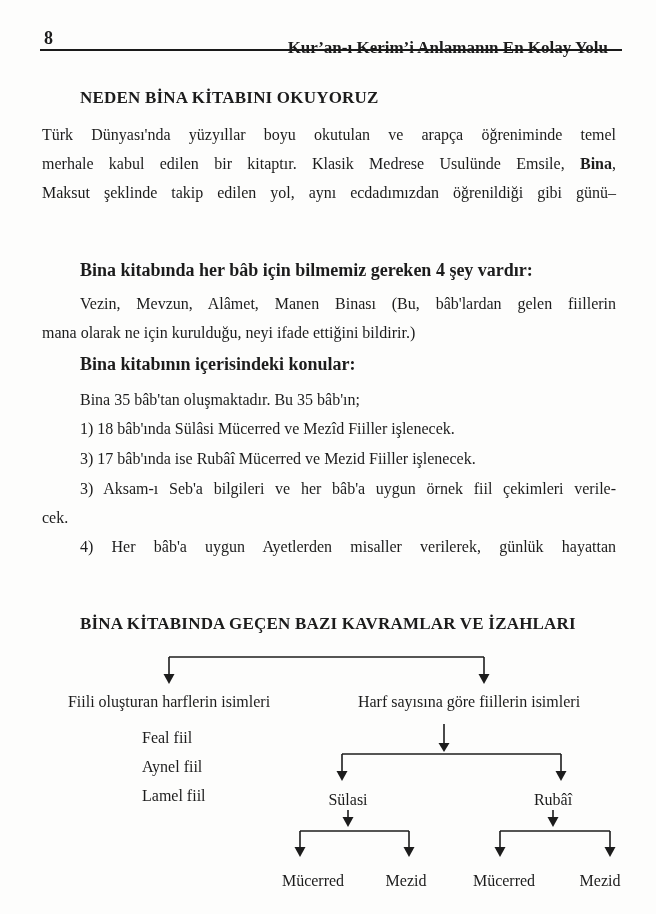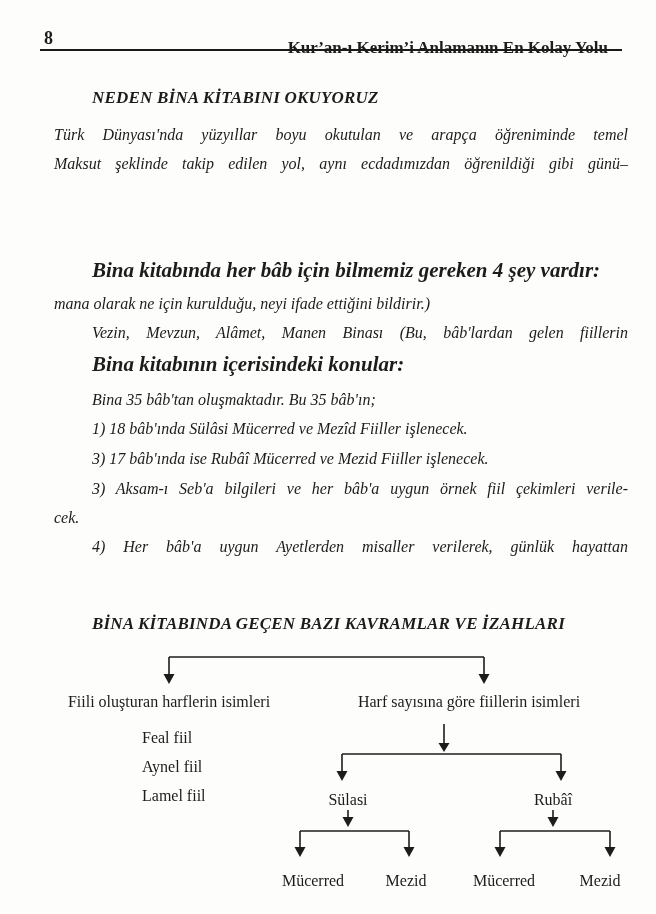--- a/index.html
+++ b/index.html
@@ -8,25 +8,25 @@
   .page { position:relative; width:656px; height:914px; background:#fdfdfc; overflow:hidden; }
 
   
   .page-header { position:absolute; top:26px; left:40px; width:582px; height:25px;
                  border-bottom:2px solid #1a1a1a; font-weight:bold; }
   .page-num { position:absolute; left:4px; top:1px; font-size:18px; line-height:22px; }
   .running-title { position:absolute; left:0; right:0; top:11px; text-align:right;
                    font-size:17px; line-height:22px; transform:translateX(-14px); }
 
   
-  .block { position:absolute; left:54px; width:574px;font-style:italic; }
+  .block { position:absolute; left:42px; width:574px; }
   .line { font-size:16px; line-height:29px; height:29px; text-align:justify; text-align-last:justify; }
   .line.last { text-align-last:left; }
   .indent { padding-left:38px; }
-  .heading { font-weight:bold; font-size:21px; line-height:29px; }
+  .heading { font-weight:bold; font-size:18px; line-height:29px; }
   .heading.caps { font-size:17px; letter-spacing:0.2px; }
 
   
   .diagram { position:absolute; left:12px; top:640px; width:544px; height:274px; }
   .diagram svg { position:absolute; left:0; top:0; }
   .dlabel { position:absolute; font-size:16px; line-height:20px; white-space:nowrap; }
   .dlabel.center { transform:translateX(-50%); }
 </style>
 </head>
 <body>
@@ -35,28 +35,29 @@
 
   <header class="page-header">
     <span class="page-num">8</span>
     <span class="running-title">Kur’an-ı Kerim’i Anlamanın En Kolay Yolu</span>
   </header>
 
   <div class="block heading caps indent" style="top:83px">NEDEN BİNA KİTABINI OKUYORUZ</div>
 
   <div class="block" style="top:120px">
     <div class="line">Türk Dünyası'nda yüzyıllar boyu okutulan ve arapça öğreniminde temel</div>
+    <div class="line"><span>merhale kabul edilen bir kitaptır. Klasik Medrese Usulünde Emsile, </span><b>Bina</b><span>,</span></div>
     <div class="line">Maksut şeklinde takip edilen yol, aynı ecdadımızdan öğrenildiği gibi günü–</div>
   </div>
 
   <div class="block heading indent" style="top:256px">Bina kitabında her bâb için bilmemiz gereken 4 şey vardır:</div>
 
   <div class="block" style="top:289px">
+    <div class="line indent">Vezin, Mevzun, Alâmet, Manen Binası (Bu, bâb'lardan gelen fiillerin</div>
     <div class="line last">mana olarak ne için kurulduğu, neyi ifade ettiğini bildirir.)</div>
-    <div class="line indent">Vezin, Mevzun, Alâmet, Manen Binası (Bu, bâb'lardan gelen fiillerin</div>
   </div>
 
   <div class="block heading indent" style="top:350px">Bina kitabının içerisindeki konular:</div>
 
   <div class="block" style="top:385px">
     <div class="line last indent">Bina 35 bâb'tan oluşmaktadır. Bu 35 bâb'ın;</div>
   </div>
 
   <div class="block" style="top:414px">
     <div class="line last indent">1) 18 bâb'ında Sülâsi Mücerred ve Mezîd Fiiller işlenecek.</div>

